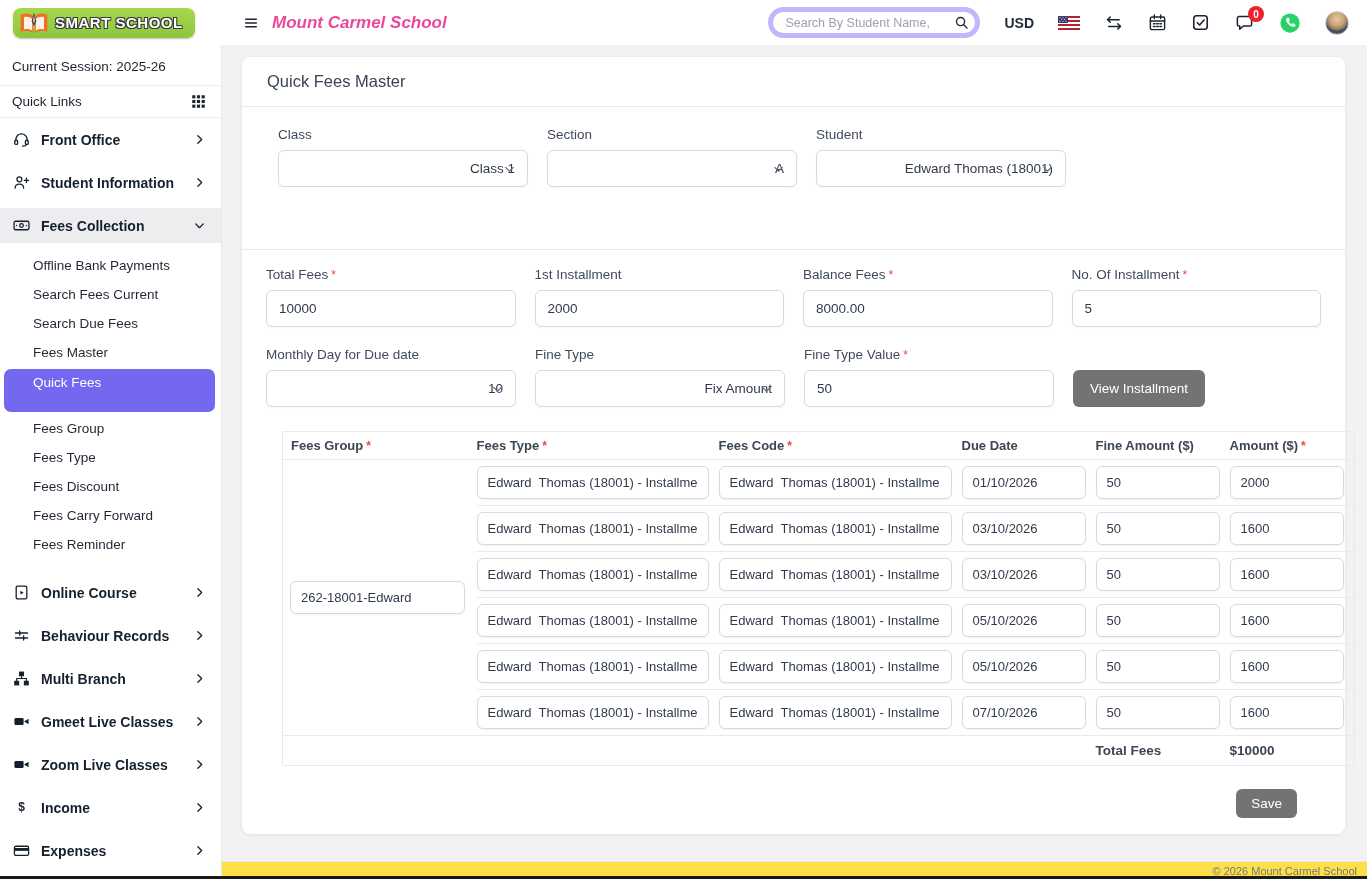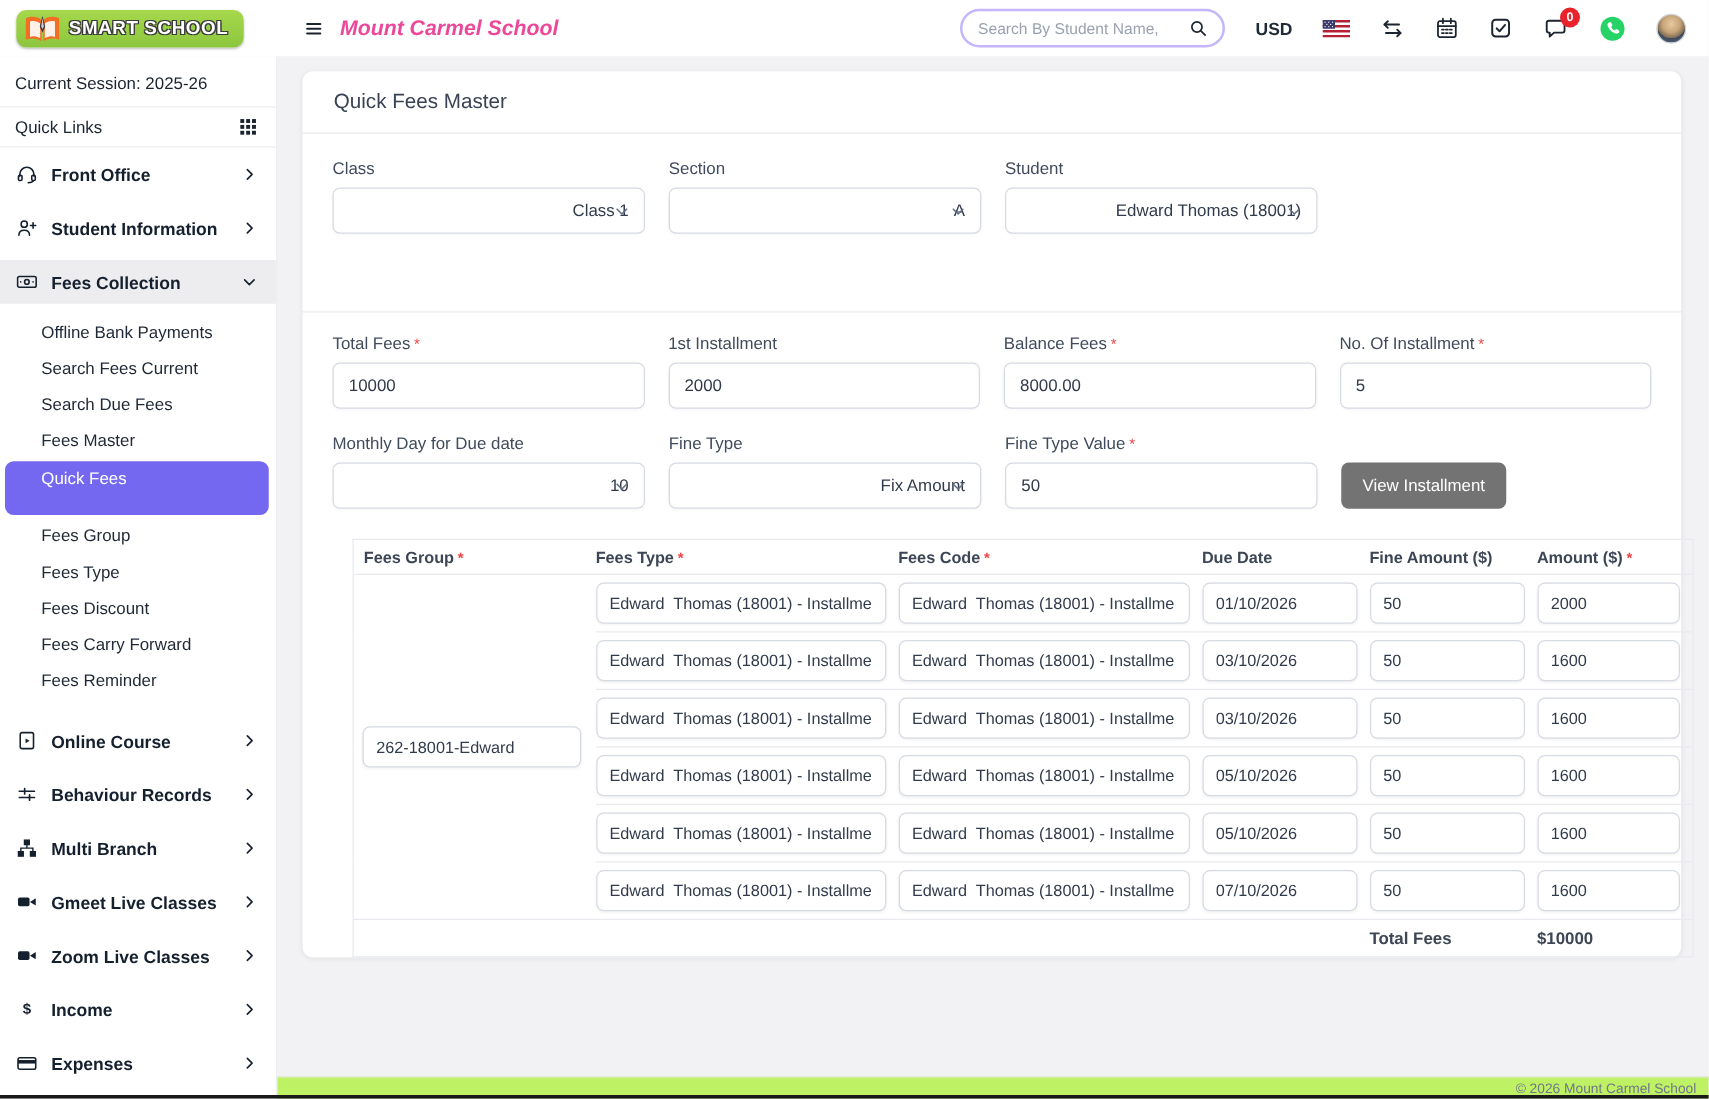--- a/index.html
+++ b/index.html
@@ -7,21 +7,21 @@
   body { font-family:"Liberation Sans", sans-serif; background:#f2f2f4; color:#2f3847; position:relative; }
 
   
   .topbar { position:absolute; top:0; left:0; right:0; height:45px; background:#fff; display:flex; align-items:center; z-index:5; }
   .logo-area { width:222px; flex:0 0 222px; display:flex; align-items:center; padding-left:13px; }
   .logo-badge { display:flex; align-items:center; gap:6px; background:linear-gradient(180deg,#a6d84c,#8cc63e); border-radius:8px; padding:3px 12px 3px 6px; box-shadow:0 1px 2px rgba(0,0,0,.25); }
   .logo-text { font-size:15px; font-weight:800; letter-spacing:.5px; color:#fff; text-shadow:-1px -1px 0 #3a3a3a,1px -1px 0 #3a3a3a,-1px 1px 0 #3a3a3a,1px 1px 0 #3a3a3a; white-space:nowrap; }
   .hamburger { margin-left:20px; cursor:pointer; display:flex; align-items:center; }
   .school-title { margin-left:12px; font-size:17px; font-weight:700; color:#ec4899;font-style:italic; }
   .topbar-right { margin-left:auto; display:flex; align-items:center; gap:24px; padding-right:18px; }
-  .search-pill { width:212px; height:31px; border:2px solid #c4b5fd; border-radius:16px; display:flex; align-items:center; padding:0 12px; gap:8px; }
+  .search-pill { width:212px; height:31px; border:5px solid #c4b5fd; border-radius:16px; display:flex; align-items:center; padding:0 12px; gap:8px; }
   .search-pill input { border:none; outline:none; flex:1; font-size:12.5px; color:#3f4756; font-family:inherit; background:transparent; }
   .search-pill input::placeholder { color:#9aa2b1; }
   .currency-label { font-size:14px; font-weight:700; color:#1f2937; }
   .icon-btn { position:relative; display:flex; align-items:center; cursor:pointer; }
   .badge { position:absolute; top:-7px; right:-9px; background:#e9222c; color:#fff; font-size:10px; font-weight:700; min-width:16px; height:16px; border-radius:8px; display:flex; align-items:center; justify-content:center; padding:0 4px; }
   .avatar { width:24px; height:24px; border-radius:50%; border:1px solid #cfd4da; background:radial-gradient(circle at 50% 32%, #e8c9a0 0%, #c8a478 38%, #7c6a55 62%, #3e4a5c 63%, #5a6a80 100%); }
 
   
   .sidebar { position:absolute; top:45px; left:0; bottom:0; width:222px; background:#fff; border-right:1px solid #e8e9eb; overflow:hidden; }
   .session { padding:14px 12px 11px; font-size:13.5px; color:#1c2430; }
@@ -31,21 +31,21 @@
   .nav-item .chev { margin-left:auto; display:flex; }
   .nav-item.expanded { background:#ededef; padding-top:9px; padding-bottom:9px; margin:4px 0; }
   .submenu { padding:4px 0 12px; }
   .sub-item { padding:7px 16px 7px 33px; font-size:13.5px; color:#1f2835; cursor:pointer; white-space:nowrap; }
   .sub-item.active { background:#7568f0; color:#fff; border-radius:7px; margin:2px 6px 2px 4px; padding:6px 16px 22px 29px; }
 
   
   .main { position:absolute; top:45px; left:222px; right:0; bottom:18px; padding:12px 22px 0 20px; overflow:hidden; }
   .card { background:#fff; border-radius:8px; box-shadow:0 1px 4px rgba(21,30,45,.07); }
   .card-title { padding:15px 25px; font-size:16.5px; color:#3a4354; border-bottom:1px solid #e9eaee; }
-  .section-selects { padding:20px 24px 62px; display:flex; gap:19px; }
+  .section-selects { padding:20px 24px 62px; display:flex; gap:19px;margin-left:12px; }
   .section-fields { padding:17px 24px 0; border-top:1px solid #e9eaee; }
   .field-row { display:flex; gap:19px; margin-bottom:20px; }
   .field { width:250px; display:flex; flex-direction:column; }
   .field label { font-size:13.5px; color:#414b5c; margin-bottom:8px; }
   .req { color:#ef4444; margin-left:3px; font-size:12px; }
   .tbox, .fake-select { height:37px; border:1px solid #d6dae2; border-radius:6px; background:#fff; font-size:13.5px; color:#313b4b; padding:0 12px; width:100%; font-family:inherit; box-shadow:0 1px 2px rgba(16,24,40,.04); }
   .tbox { outline:none; }
   .fake-select { display:flex; align-items:center; position:relative; cursor:pointer;justify-content:flex-end; }
   .fake-select .sel-chev { position:absolute; right:11px; top:50%; transform:translateY(-50%); display:flex; }
   .btn { background:#737373; color:#fff; border:none; border-radius:6px; font-size:13.5px; font-family:inherit; cursor:pointer; }
@@ -56,21 +56,21 @@
   table.inst { width:100%; border-collapse:collapse; table-layout:fixed; border:1px solid #e8eaee; }
   table.inst th { text-align:left; font-size:13px; font-weight:700; color:#3d4655; padding:6px 4px 6px 0; border-bottom:1px solid #e8eaee; }
   table.inst th.first { padding-left:8px; }
   table.inst td { padding:6px 10px 6px 0; border-bottom:1px solid #e8eaee; vertical-align:middle; }
   table.inst td.group-cell { padding-left:7px; border-bottom:1px solid #e8eaee; }
   .cell-input { width:100%; height:33px; border:1px solid #d6dae2; border-radius:6px; font-size:13px; color:#313b4b; padding:0 10px; font-family:inherit; outline:none; box-shadow:0 1px 2px rgba(16,24,40,.05); }
   .group-input { width:175px; }
   tr.total-row td { padding:7px 10px 7px 0; font-size:13.5px; font-weight:700; color:#3d4655; border-bottom:none; }
   .save-row { padding:23px 24px 16px; text-align:right; }
 
-  .page-footer { position:absolute; left:222px; right:0; bottom:0; height:18px; background:#bef264; border-top:1px solid #e6e7ea; display:flex; align-items:center; justify-content:flex-end; padding-right:10px; font-size:11px; color:#70788a; }
+  .page-footer { position:absolute; left:222px; right:0; bottom:0; height:18px; background:#fde047; border-top:1px solid #e6e7ea; display:flex; align-items:center; justify-content:flex-end; padding-right:10px; font-size:11px; color:#70788a; }
   .window-edge { position:absolute; left:0; right:0; bottom:0; height:3px; background:#191919; z-index:9; }
 
   svg { display:block; }
 </style>
 </head>
 <body>
 
 <header class="topbar">
   <div class="logo-area">
     <div class="logo-badge">
@@ -513,20 +513,23 @@
             </tr>
             <tr class="total-row">
               <td colspan="4"></td>
               <td>Total Fees</td>
               <td>$10000</td>
             </tr>
           </tbody>
         </table>
       </div>
 
+      <div class="save-row">
+        <button class="btn btn-save">Save</button>
+      </div>
     </div>
   </div>
 </main>
 
 <footer class="page-footer">
   <span>© 2026 Mount Carmel School</span>
 </footer>
 <div class="window-edge"></div>
 
 </body></html>

